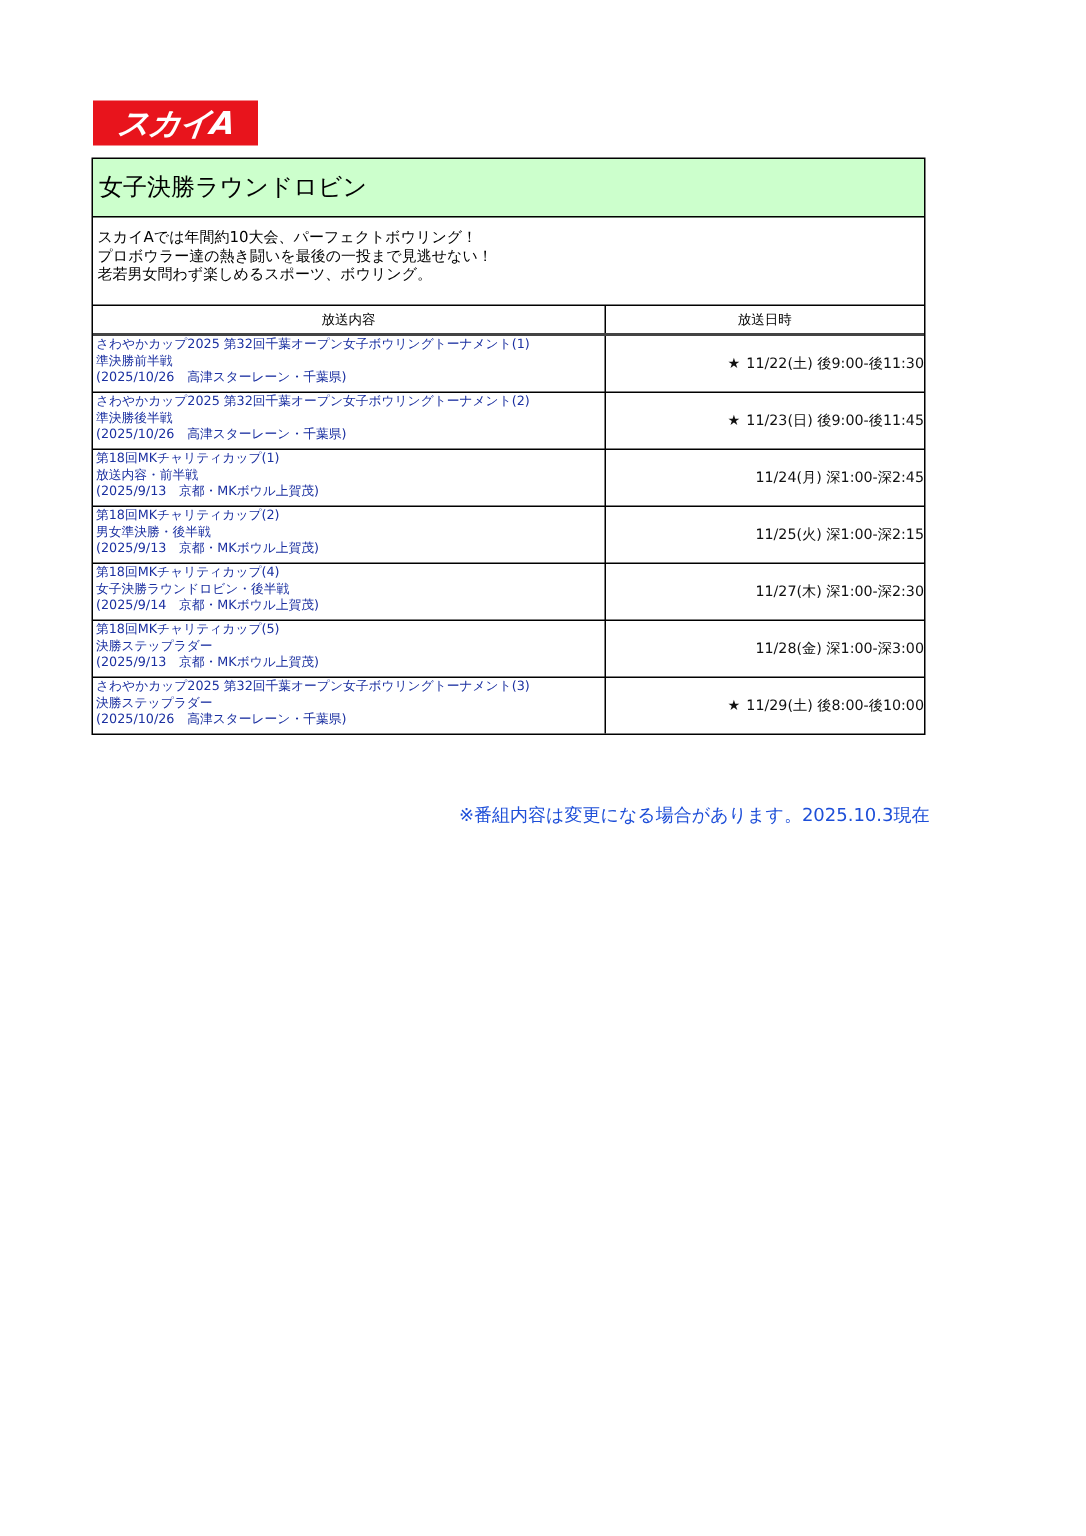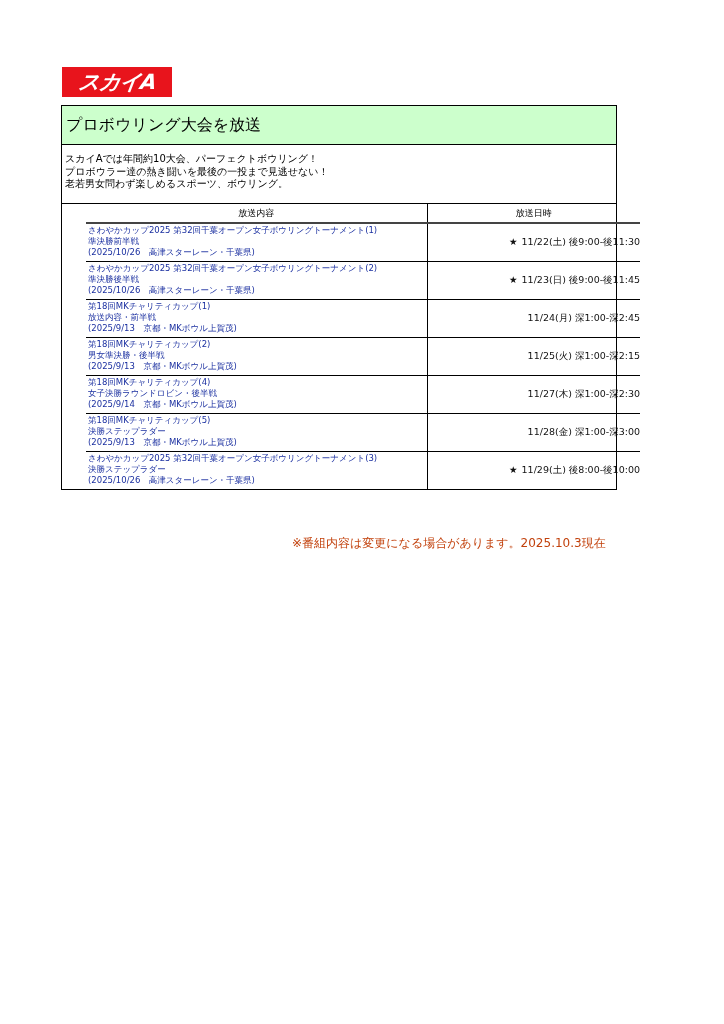--- a/index.html
+++ b/index.html
@@ -18,52 +18,52 @@
   }
   .title-row {
     height: 39px; background: #ccffcc; border-bottom: 1px solid #000;
     display: flex; align-items: center; padding-left: 4px; box-sizing: border-box;
     font-size: 16px;
   }
   .desc-row {
     height: 59px; border-bottom: 1px solid #000; padding: 8px 0 0 3px; box-sizing: border-box;
     font-size: 10px; line-height: 12.5px;
   }
-  table { border-collapse: collapse; width: 100%; table-layout: fixed; margin-left: 24px; }
+  table { border-collapse: collapse; width: 100%; table-layout: fixed; }
   col.c1 { width: 341px; }
   td, th { border: 1px solid #000; padding: 0; }
   tr:first-child th { border-top: none; }
   th:first-child, td:first-child { border-left: none; }
   th:last-child, td:last-child { border-right: none; }
   tr:last-child td { border-bottom: none; }
   th {
     height: 19px; font-weight: normal; font-size: 9px; text-align: center; box-sizing: border-box;
   }
   .head-row th { border-bottom: 2px solid #444; }
   td.content {
     height: 38px; color: #1a2fa0; font-size: 8.5px; line-height: 11px;
     padding: 1px 0 1px 2px; vertical-align: top; box-sizing: border-box;
   }
   td.airtime {
     text-align: right; vertical-align: middle; font-size: 9.5px; color: #111;
   }
   .star { margin-right: 4px; }
   .note {
-    position: absolute; left: 292px; top: 535px; font-size: 12px; color: #c2410c;
+    position: absolute; left: 306px; top: 535px; font-size: 12px; color: #1d4ed8;
   }
 </style>
 </head>
 <body>
 
 <div class="logo">
   <span>スカイA</span>
 </div>
 
 <div class="sheet">
-  <div class="title-row">プロボウリング大会を放送</div>
+  <div class="title-row">女子決勝ラウンドロビン</div>
   <div class="desc-row">
     <div>スカイAでは年間約10大会、パーフェクトボウリング！</div>
     <div>プロボウラー達の熱き闘いを最後の一投まで見逃せない！</div>
     <div>老若男女問わず楽しめるスポーツ、ボウリング。</div>
   </div>
   <table>
     <colgroup>
         <col class="c1">
         <col>
       </colgroup>

